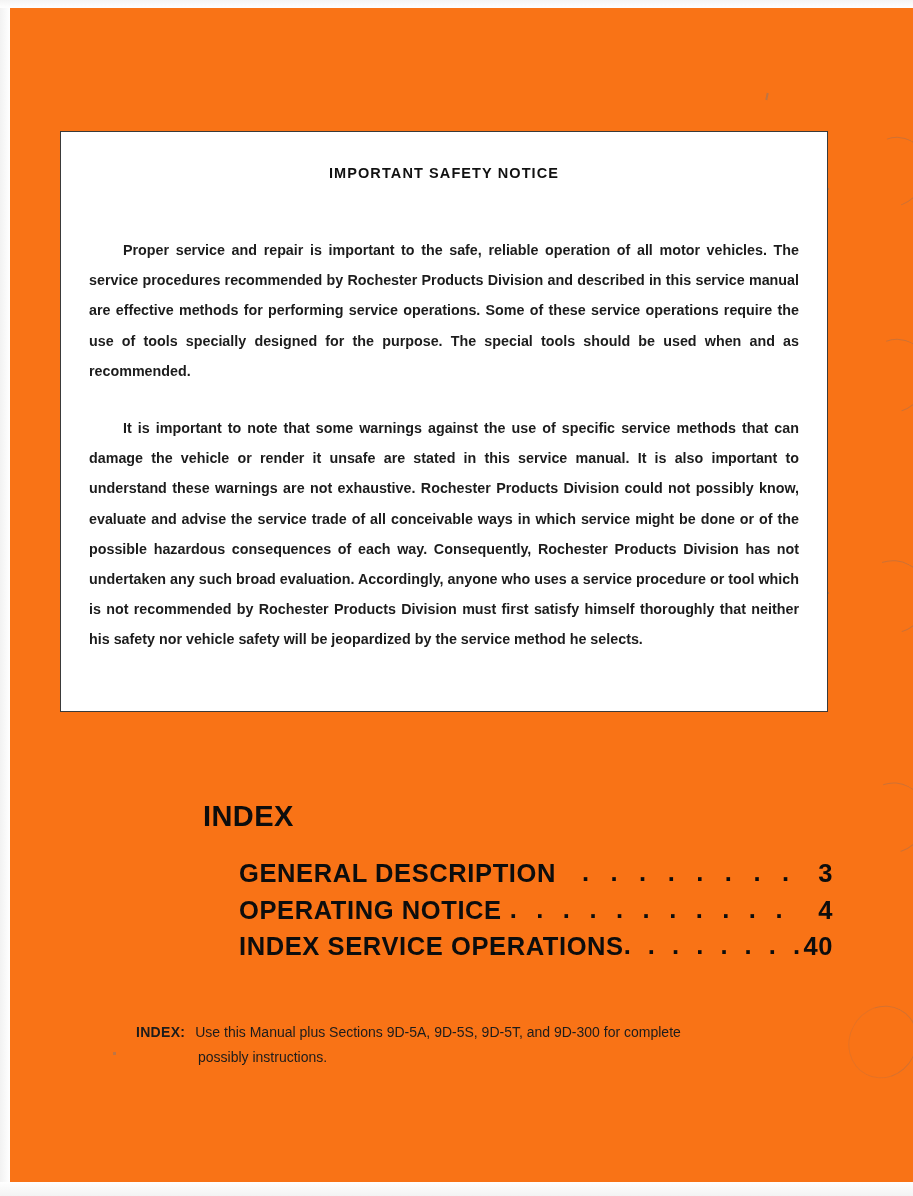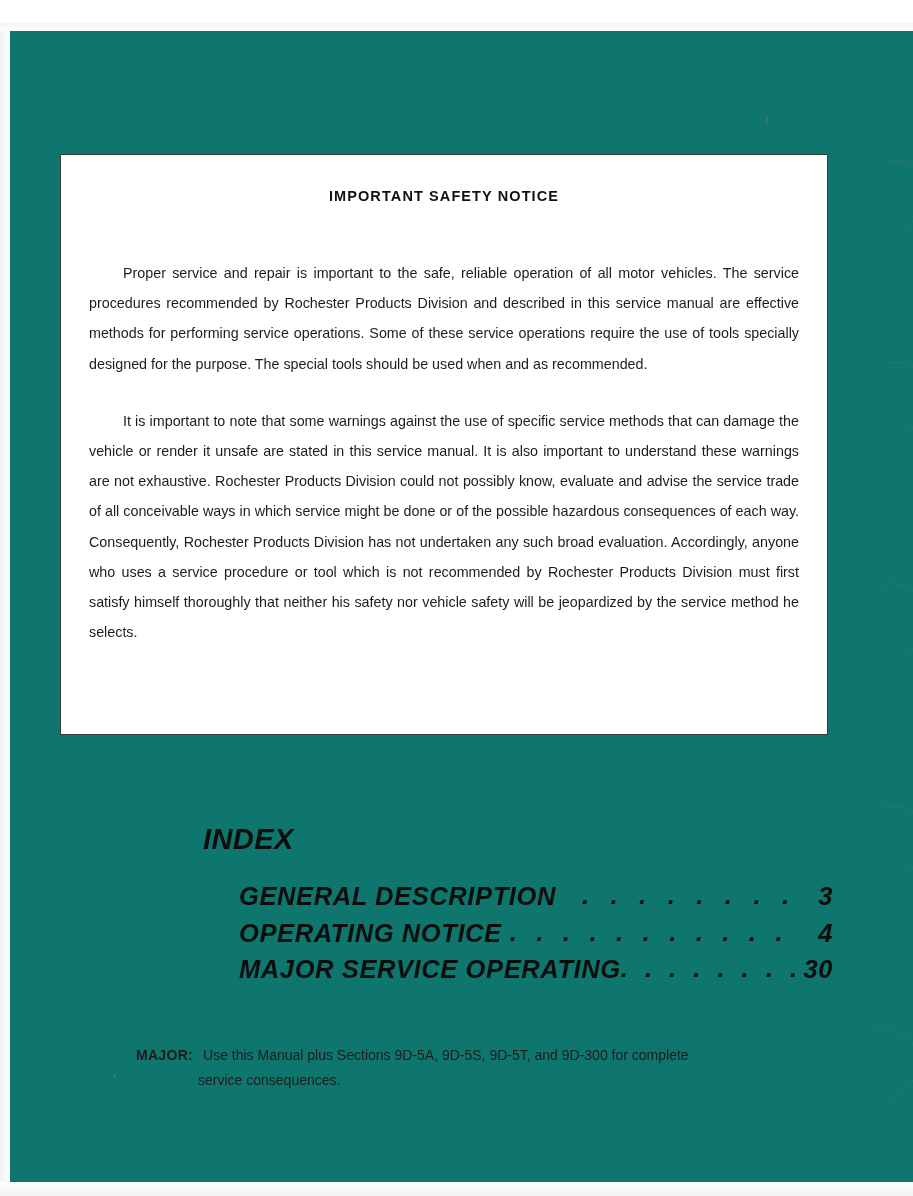--- a/index.html
+++ b/index.html
@@ -12,22 +12,21 @@
     height: 1196px;
     overflow: hidden;
     font-family: "Liberation Sans", sans-serif;
     position: relative;
   }
 
   
   #page {
     position: absolute;
     inset: 0;
-    background: #0f766e;
-    margin-top: 23px;
+    background: #f97316;
   }
   .scan-edge-left {
     position: absolute;
     left: 0; top: 0;
     width: 10px; height: 1196px;
     background: linear-gradient(to right, #f2f2f2, #ffffff);
   }
   .scan-edge-top {
     position: absolute;
     left: 0; top: 0;
@@ -90,31 +89,31 @@
     margin: 0 28px;
     color: #1c1c1c;
     font-size: 14.3px;
     line-height: 30.2px;
     text-align: justify;
     text-justify: inter-word;
   }
   .notice-body p {
     margin: 0;
     text-indent: 34px;
+    font-weight: bold;
   }
   .notice-body p.p1 { margin-top: 54px; }
   .notice-body p.p2 { margin-top: 27px; }
 
   
   #index-block {
     position: absolute;
     left: 0;
     top: 778px;
     width: 842px;
-    font-style: italic;
   }
   #index-heading {
     margin-left: 203px;
     font-size: 29px;
     font-weight: bold;
     letter-spacing: 0.4px;
     color: #0d0d0d;
     line-height: 1.0;
   }
   #index-list {
@@ -213,29 +212,29 @@
         <span class="index-page">3</span>
       </div>
 
       <div class="index-row gap-mid">
         <span class="index-label">OPERATING NOTICE</span>
         <span class="index-leader">. . . . . . . . . . . . . . . . . . .</span>
         <span class="index-page">4</span>
       </div>
 
       <div class="index-row gap-tight">
-        <span class="index-label">MAJOR SERVICE OPERATING</span>
+        <span class="index-label">INDEX SERVICE OPERATIONS</span>
         <span class="index-leader">. . . . . . . . . . . . .</span>
-        <span class="index-page">30</span>
+        <span class="index-page">40</span>
       </div>
 
     </div>
   </section>
 
   <section id="note-block">
     <div class="note-line">
-      <span id="note-label">MAJOR:</span>
+      <span id="note-label">INDEX:</span>
       <span id="note-text-1">Use this Manual plus Sections 9D-5A, 9D-5S, 9D-5T, and 9D-300 for complete</span>
     </div>
-    <div id="note-text-2">service consequences.</div>
+    <div id="note-text-2">possibly instructions.</div>
   </section>
 
 </div>
 
 </body></html>

